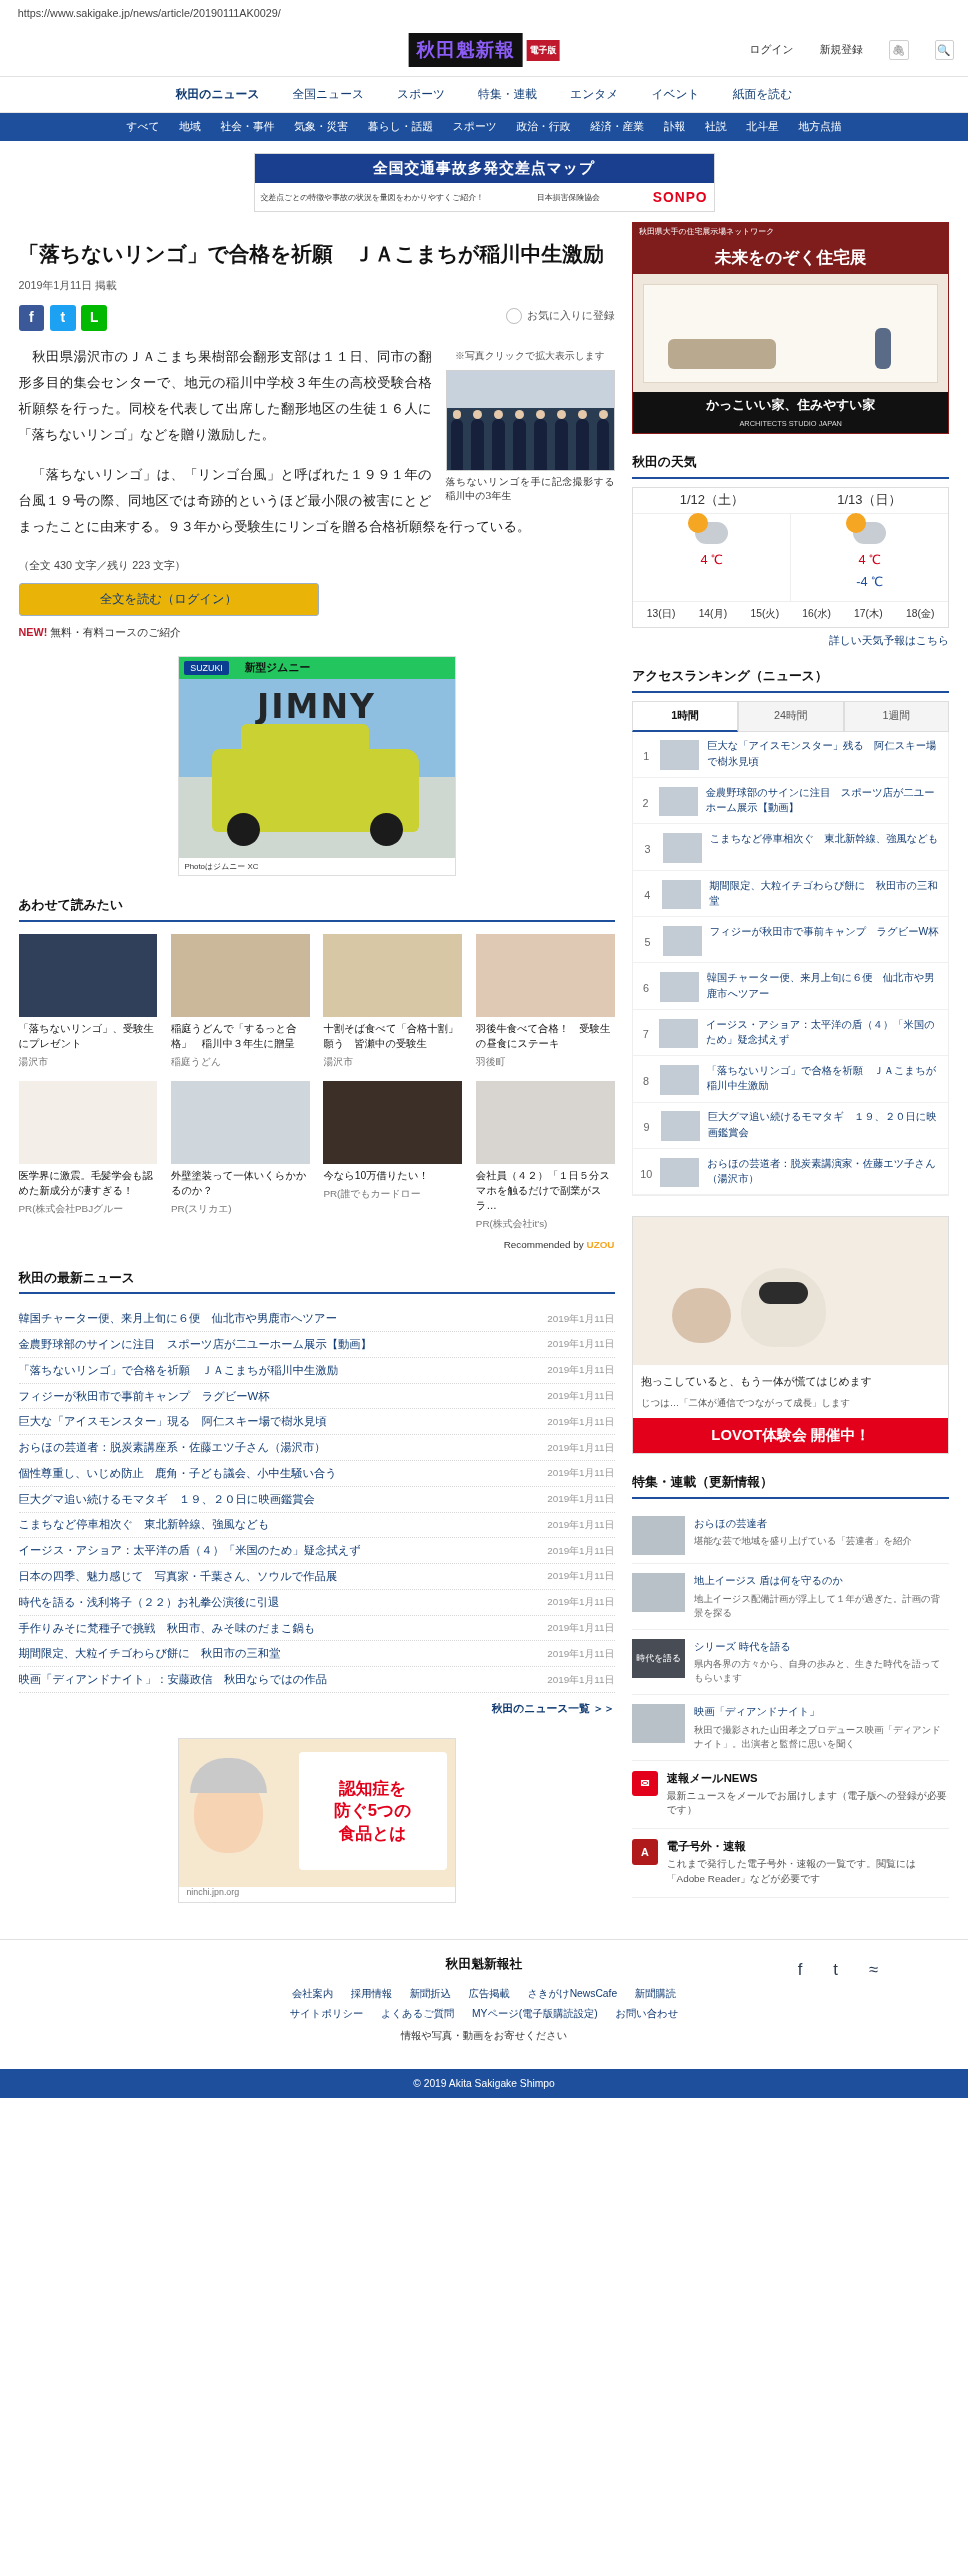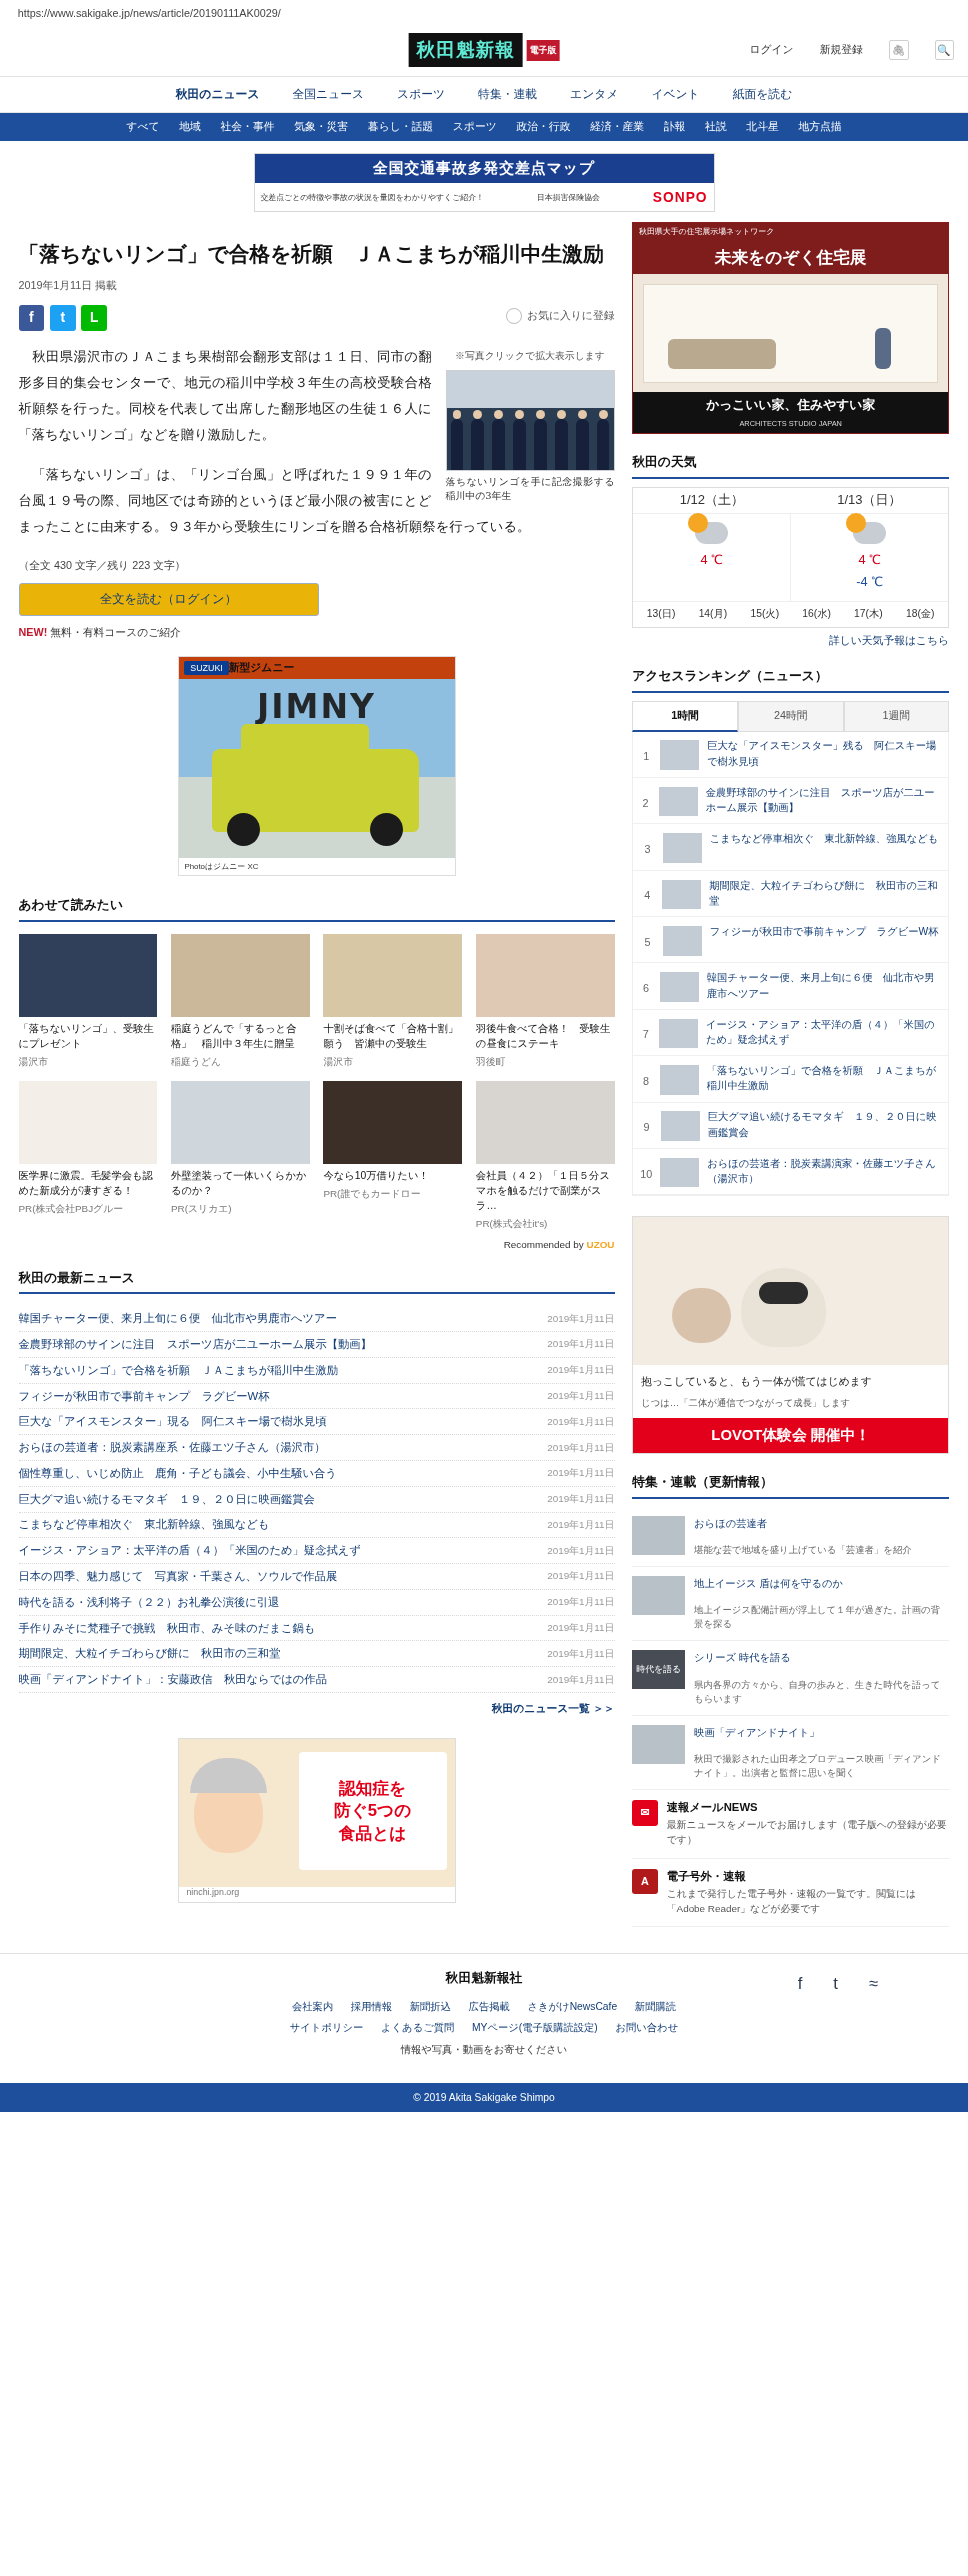--- a/index.html
+++ b/index.html
@@ -32,21 +32,21 @@
     position: absolute;
     left: 50%;
     transform: translateX(-50%);
     top: 7.9px;
     display: flex;
     align-items: center;
     gap: 3.9px;
   }
   .logo-main {
     background: #111;
-    color: #5eead4;
+    color: #8b5cf6;
     font-family: "DejaVu Serif", serif;
     font-size: 18.7px;
     letter-spacing: 1px;
     padding: 3.9px 7.9px;
     font-weight: bold;
   }
   .logo-sub {
     background: #c0192e;
     color: #fff;
     font-size: 8.9px;
@@ -183,21 +183,21 @@
     margin: 5.9px 0 9.9px;
     cursor: pointer;
   }
   .newline { font-size: 10.8px; color:#333; margin-bottom: 13.8px;}
   .newline b { color:#c0192e; }
   
   .jimny {
     width: 278px; margin: 15.8px auto 21.7px;
     border: 1px solid #ddd;
   }
-  .jimny-top { background:#c2410c; padding:3.9px 5.9px; display:flex; gap:0;}
+  .jimny-top { background:#22c55e; padding:3.9px 5.9px; display:flex; gap:16px;}
   .suzuki { background:#0b3d91; color:#fff; font-size:8.9px; padding:2px 5.9px; border-radius:2px;}
   .jimny-title { font-size:10.8px; font-weight:bold; color:#111;}
   .jimny-hero {
     height: 179px;
     background: linear-gradient(#8fbfe0 0 55%, #cfd8d0 55% 100%);
     position: relative; overflow:hidden;
   }
   .jimny-word {
     position:absolute; top:7.9px; left:0; right:0; text-align:center;
     font-family:"DejaVu Sans", sans-serif; font-weight:bold; font-size:33px;
@@ -297,21 +297,21 @@
   .lovot-bot{position:absolute;left:108px;bottom:17.7px;width:85px;height:79px;background:#e9e2d7;border-radius:45px 45px 35px 35px;}
   .lovot-bot::after{content:"";position:absolute;top:13.8px;left:17.7px;width:49px;height:21.7px;background:#2c2c2c;border-radius:11.8px;}
   .lovot-arm{position:absolute;left:39px;bottom:21.7px;width:59px;height:55px;background:#d9c2ac;border-radius:29.6px;}
   .lovot-cap{font-size:10.8px;padding:7.9px;color:#222;line-height:1.55;}
   .lovot-cap2{font-size:9.4px;padding:0 7.9px 7.9px;color:#555;}
   .lovot-cta{background:#e2001a;color:#fff;font-size:14.8px;font-weight:bold;text-align:center;padding:7.9px 0;}
   .feat-row { display:flex; gap:8.9px; padding:8.9px 0; border-bottom:1px solid #eee;}
   .feat-th { width:53px; height:39px; background:#b8c0c8; flex:none;}
   .feat-th.dark { background:#474c55; color:#fff; font-size:8.9px; display:flex;align-items:center;justify-content:center;text-align:center;line-height:1.2;}
   .feat-tx { font-size:10.3px; line-height:1.5; color:#123c73;}
-  .feat-sub { color:#666; font-size:9.4px; margin-top:12px;}
+  .feat-sub { color:#666; font-size:9.4px; margin-top:3px;}
   .mini-row { display:flex; gap:8.9px; padding:9.9px 0; border-bottom:1px solid #eee; align-items:flex-start;}
   .mini-ico { width:25.6px;height:25.6px;flex:none;border-radius:3px;display:flex;align-items:center;justify-content:center;color:#fff;font-size:10.8px;font-weight:bold;}
   .ico-mail{background:#e2001a;}
   .ico-pdf{background:#b11a1a;}
   .mini-t { font-size:11.3px; font-weight:bold; color:#111;}
   .mini-d { font-size:9.9px; color:#555; line-height:1.5; margin-top:3px;}
   
   .foot {
     margin-top: 25.6px;
     border-top: 1px solid #e0e0e0;

